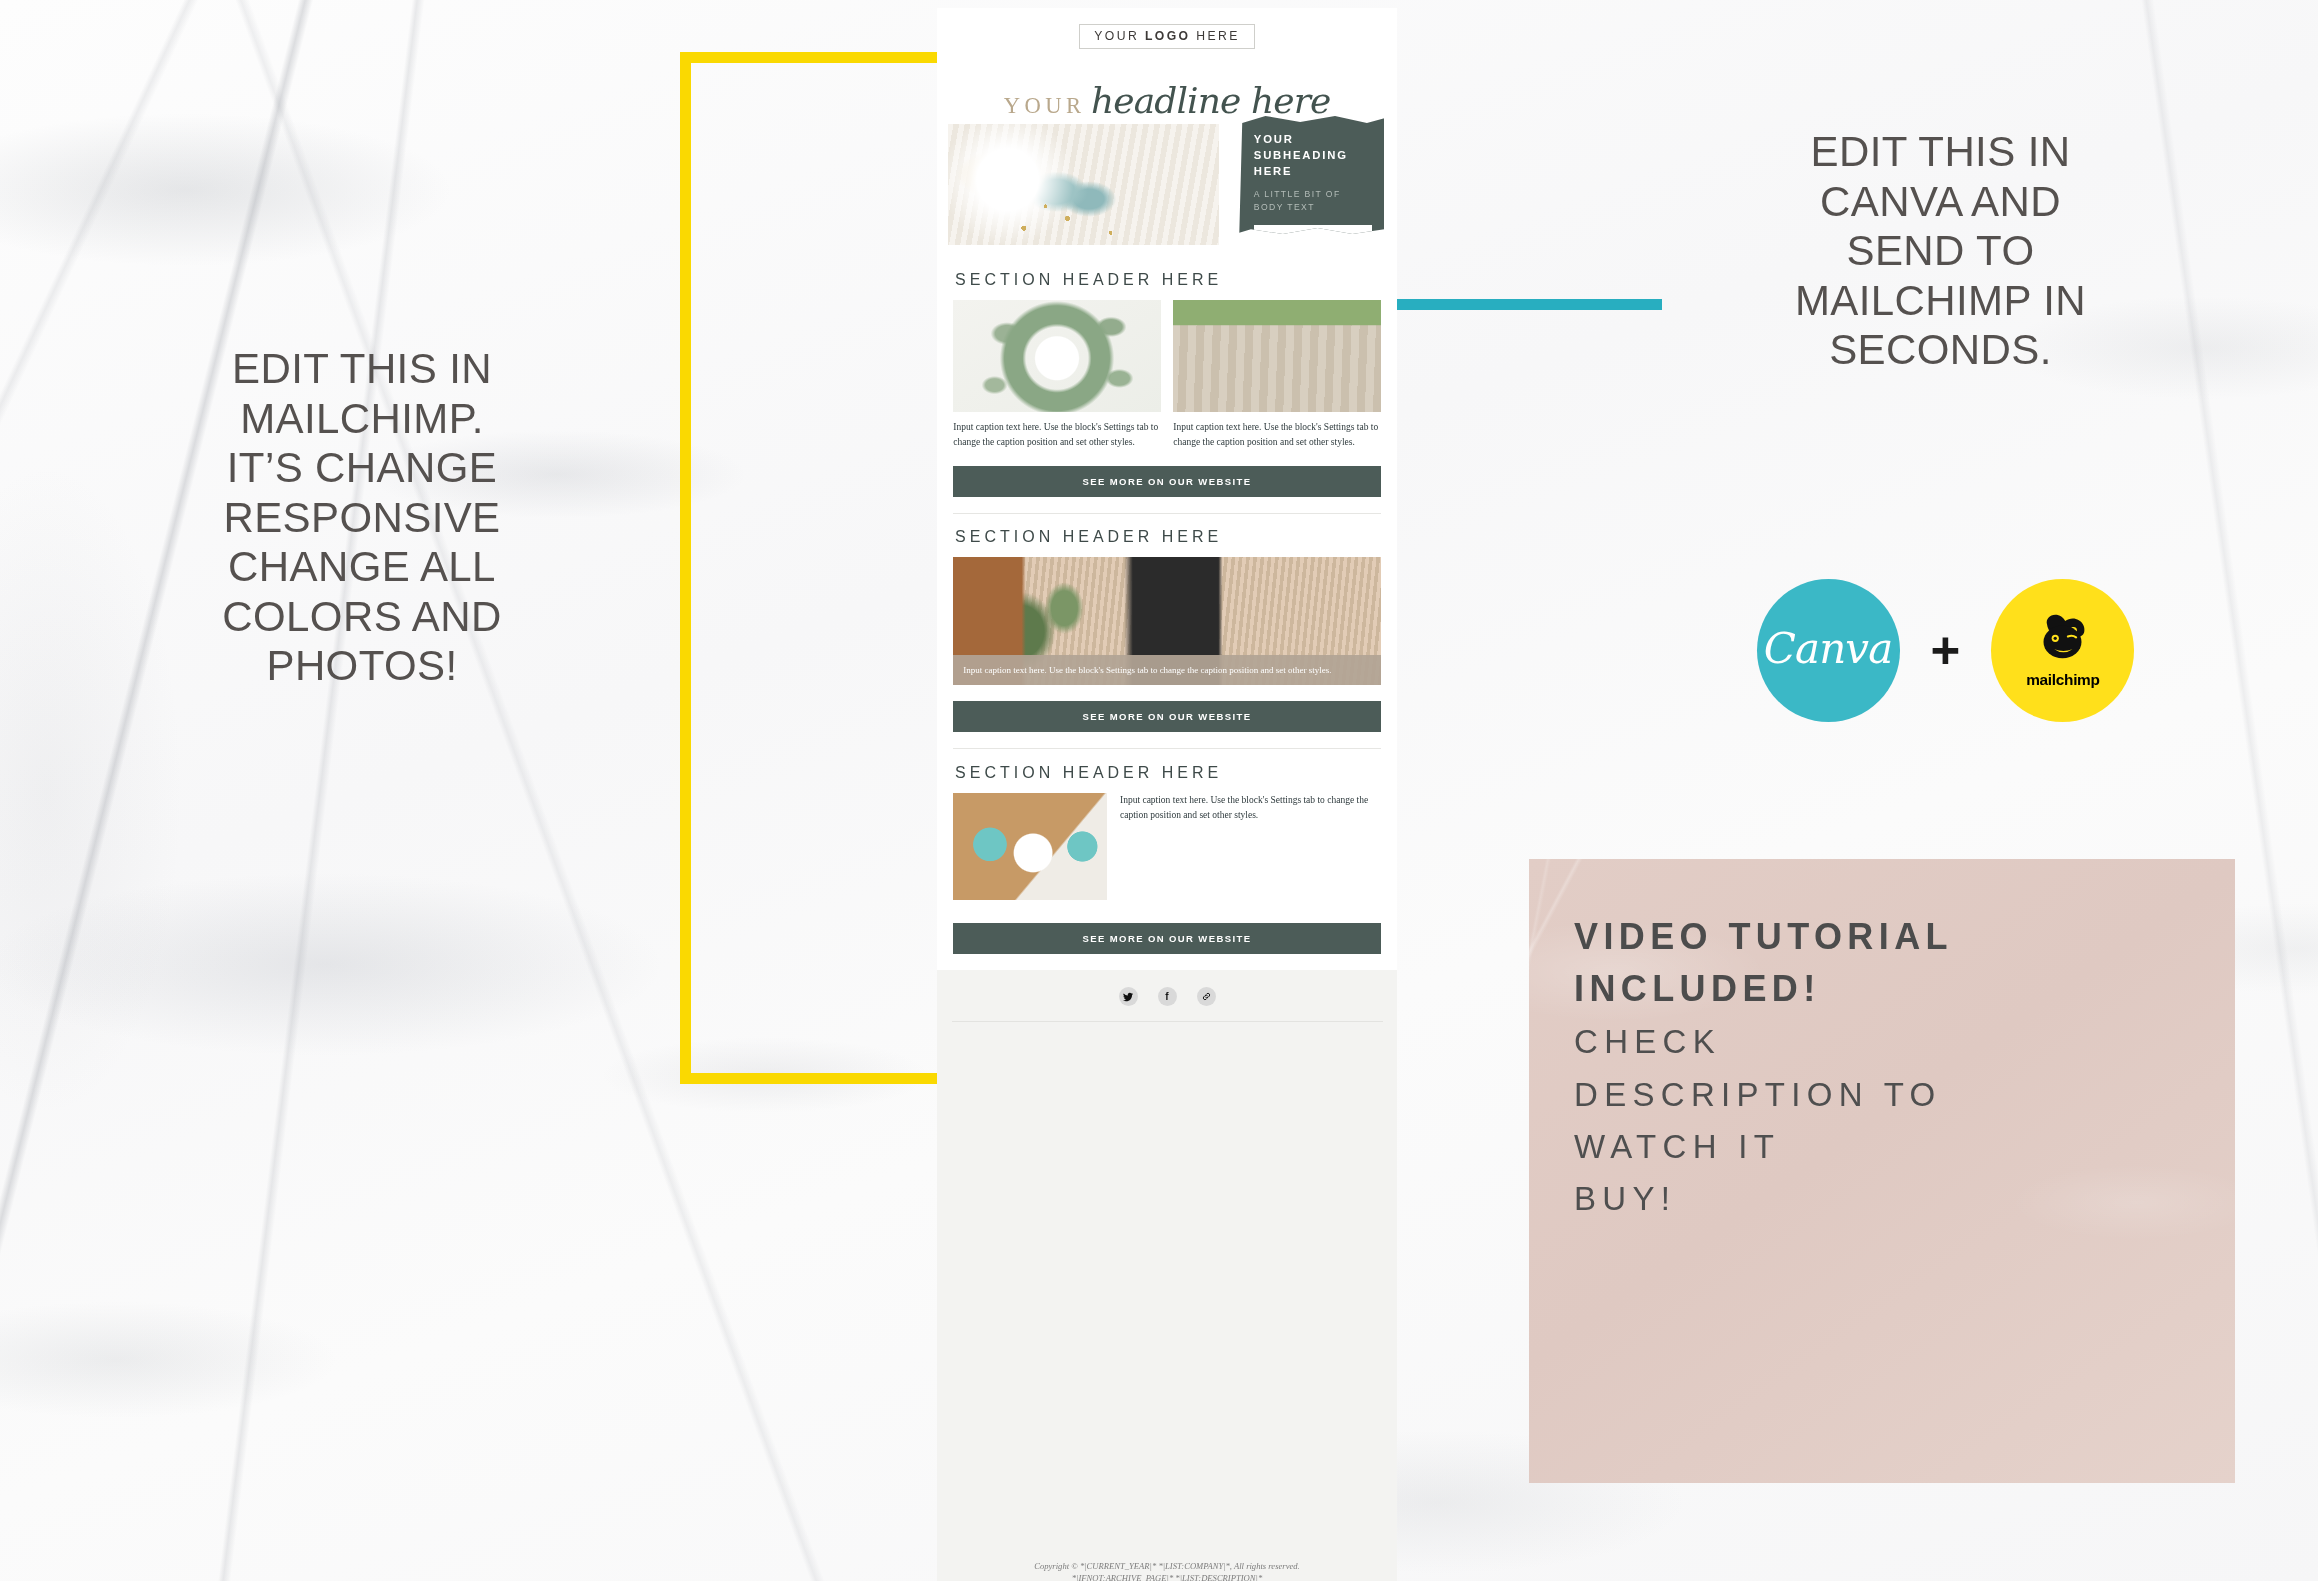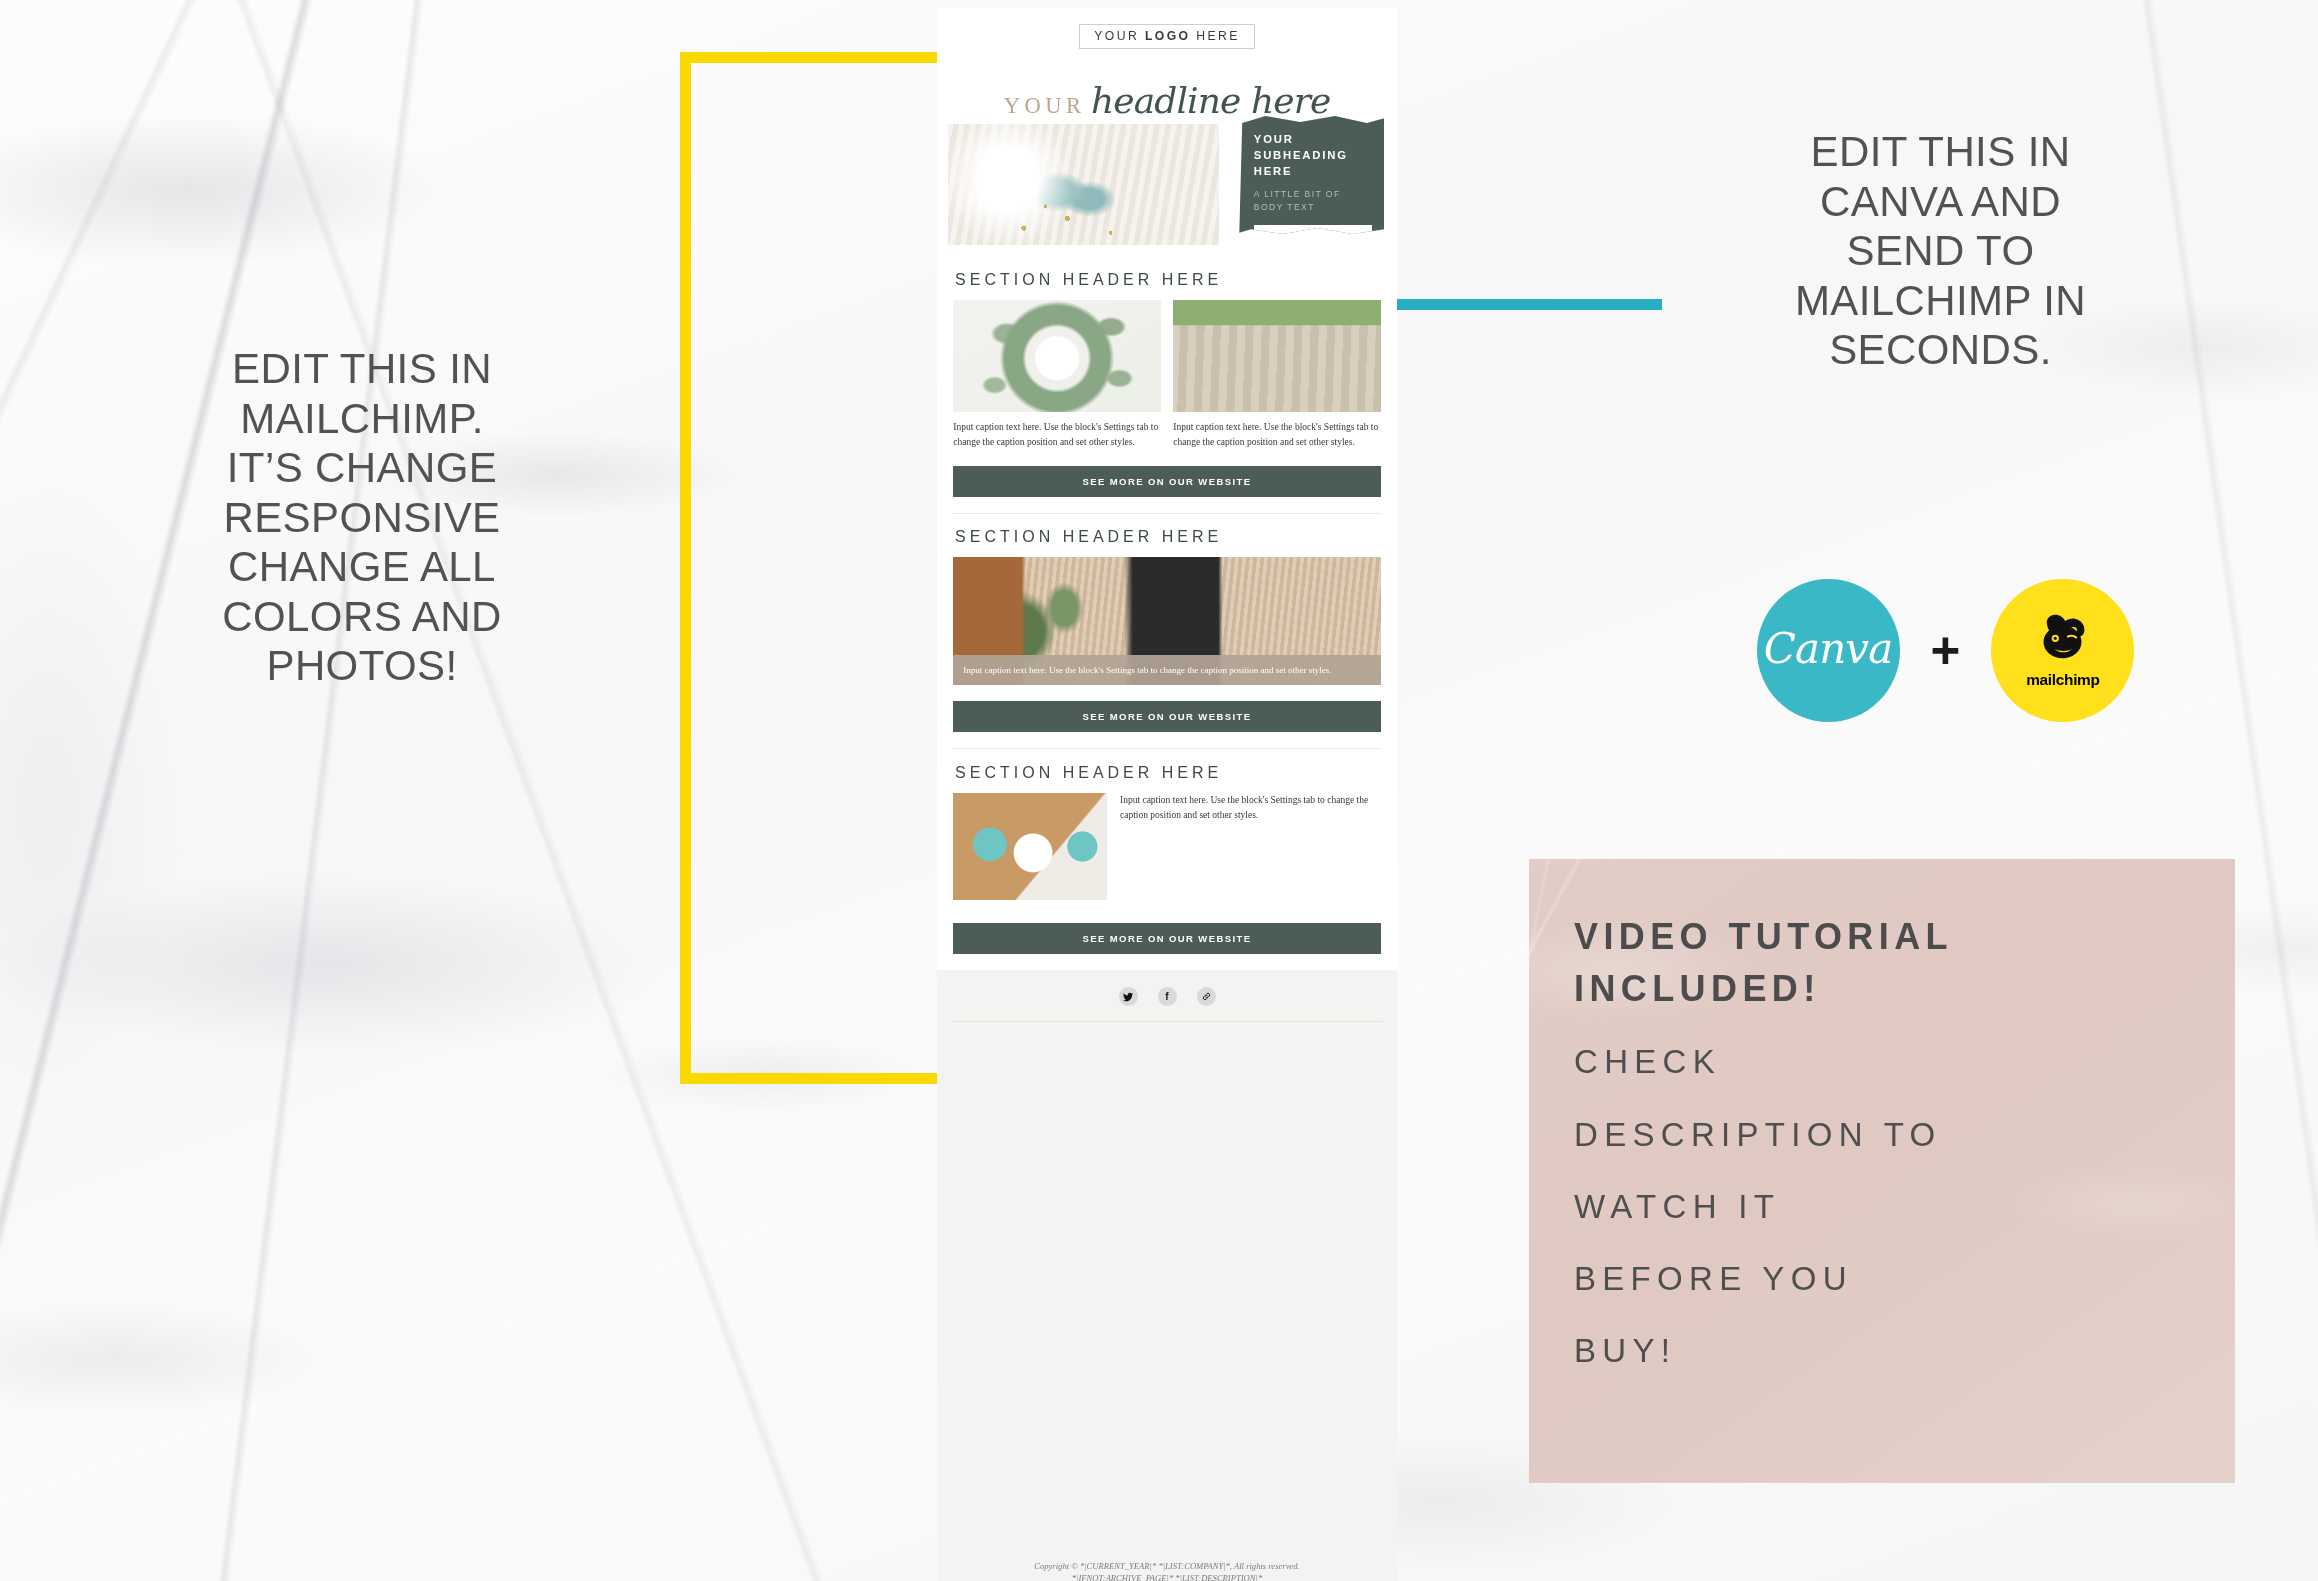--- a/index.html
+++ b/index.html
@@ -87,21 +87,21 @@
       linear-gradient(118deg, transparent 4.5%, rgba(255,255,255,.26) 4.8%, transparent 5.2%),
       linear-gradient(101deg, transparent 2.0%, rgba(255,255,255,.18) 2.3%, transparent 2.7%);
     pointer-events:none;
   }
   #video-panel .vt-title{
     position:relative; color:#4c4c4c; font-weight:bold;
     font-size:36px; letter-spacing:5.4px; line-height:1.45;
   }
   #video-panel .vt-body{
     position:relative; color:#4f4f4f; font-weight:400;
-    font-size:33px; letter-spacing:6.3px; line-height:1.55; margin-top:21px;
+    font-size:33px; letter-spacing:6.3px; line-height:1.55; margin-top:1px;
   }
 
   
   #email{
     position:absolute; left:937px; top:0px; width:460px; height:1581px;
     background:#f3f3f1;
     margin-top:8px;
   }
   #email-inner{ width:100%; }
 
@@ -309,21 +309,20 @@
     <span id="mc-word">mailchimp</span>
   </div>
 </div>
 
 <div id="video-panel">
   <div class="vt-title">VIDEO TUTORIAL</div>
   <div class="vt-title">INCLUDED!</div>
   <div class="vt-body">CHECK</div>
   <div class="vt-body">DESCRIPTION TO</div>
   <div class="vt-body">WATCH IT</div>
-  <div class="vt-body">BEFORE YOU</div>
   <div class="vt-body">BUY!</div>
 </div>
 
 <div id="email">
   <div id="email-inner">
 
     <div class="logo-block">
       <div id="logo-pill"><span>YOUR </span><b>LOGO</b><span> HERE</span></div>
     </div>
 

